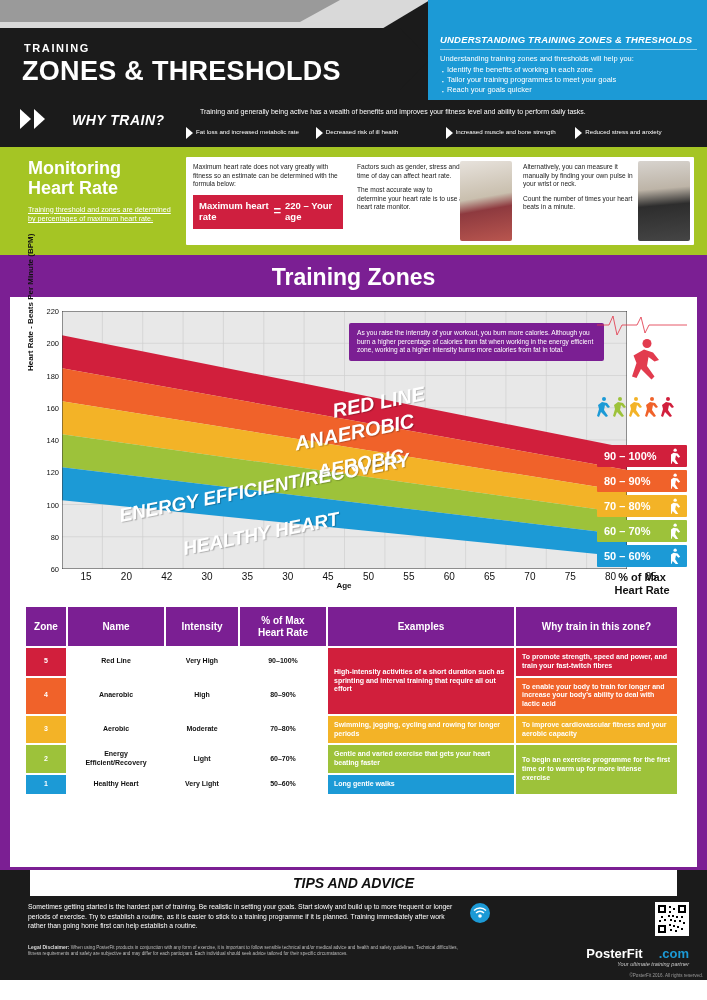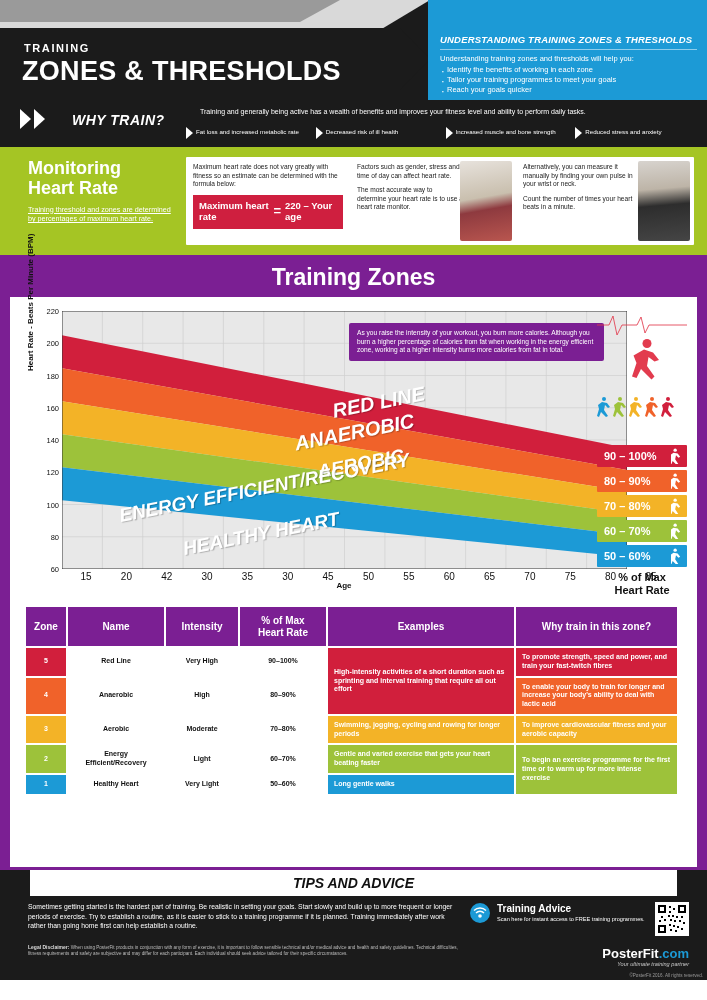--- a/index.html
+++ b/index.html
@@ -258,21 +258,21 @@
   }
   .ta-row { display: flex; align-items: center; gap: 6px; }
   .ta-title { font-size: 10px; font-weight: bold; }
   .ta-sub { font-size: 5.6px; line-height: 1.3; margin-top: 2px; }
   .qr {
     position: absolute; right: 0; top: 0; width: 34px; height: 34px; background: #fff;
     padding: 2px;
   }
   .brand { position: absolute; right: 0; top: 44px; text-align: right; }
   .brand-name { font-size: 13px; font-weight: bold; color: #fff; }
-  .brand-name em { color: #1c9ad6; font-style: normal; }
+  .brand-name em { color: #1c9ad6; font-style: normal; margin-left: 16px; }
   .brand-tag { font-size: 5.6px; color: #ccc; font-style: italic; }
   .copyright {
     position: absolute; right: 4px; bottom: 2px; font-size: 4.6px; color: #9a9a9a;
   }
 </style>
 </head>
 <body>
 
 <div class="header">
   <div class="hdr-grey-shape"></div>
@@ -579,24 +579,20 @@
     <span>When using PosterFit products in conjunction with any form of exercise, it is important to follow sensible technical and/or medical advice and health and safety guidelines. Technical difficulties, fitness requirements and safety are subjective and may differ for each participant. Each individual should seek advice tailored for their specific circumstances.</span>
   </div>
   <div class="tips-right">
     <div class="ta-row">
       <svg width="22" height="22" viewBox="0 0 22 22">
         <circle cx="11" cy="11" r="10" fill="#1c9ad6"></circle>
         <circle cx="11" cy="14" r="1.8" fill="#fff"></circle>
         <path d="M7 11 a5.5 5.5 0 0 1 8 0" stroke="#fff" stroke-width="1.4" fill="none"></path>
         <path d="M5 8.5 a8.5 8.5 0 0 1 12 0" stroke="#fff" stroke-width="1.4" fill="none"></path>
       </svg>
-      <div>
-        <div class="ta-title">Training Advice</div>
-        <div class="ta-sub">Scan here for instant access to FREE training programmes.</div>
-      </div>
     </div>
     <div class="qr">
       <svg width="30" height="30" viewBox="0 0 30 30">
         <rect width="30" height="30" fill="#fff"></rect>
         <g fill="#000">
           <rect x="1" y="1" width="8" height="8"></rect>
             <rect x="3" y="3" width="4" height="4" fill="#fff"></rect>
           <rect x="21" y="1" width="8" height="8"></rect>
             <rect x="23" y="3" width="4" height="4" fill="#fff"></rect>
           <rect x="1" y="21" width="8" height="8"></rect>

